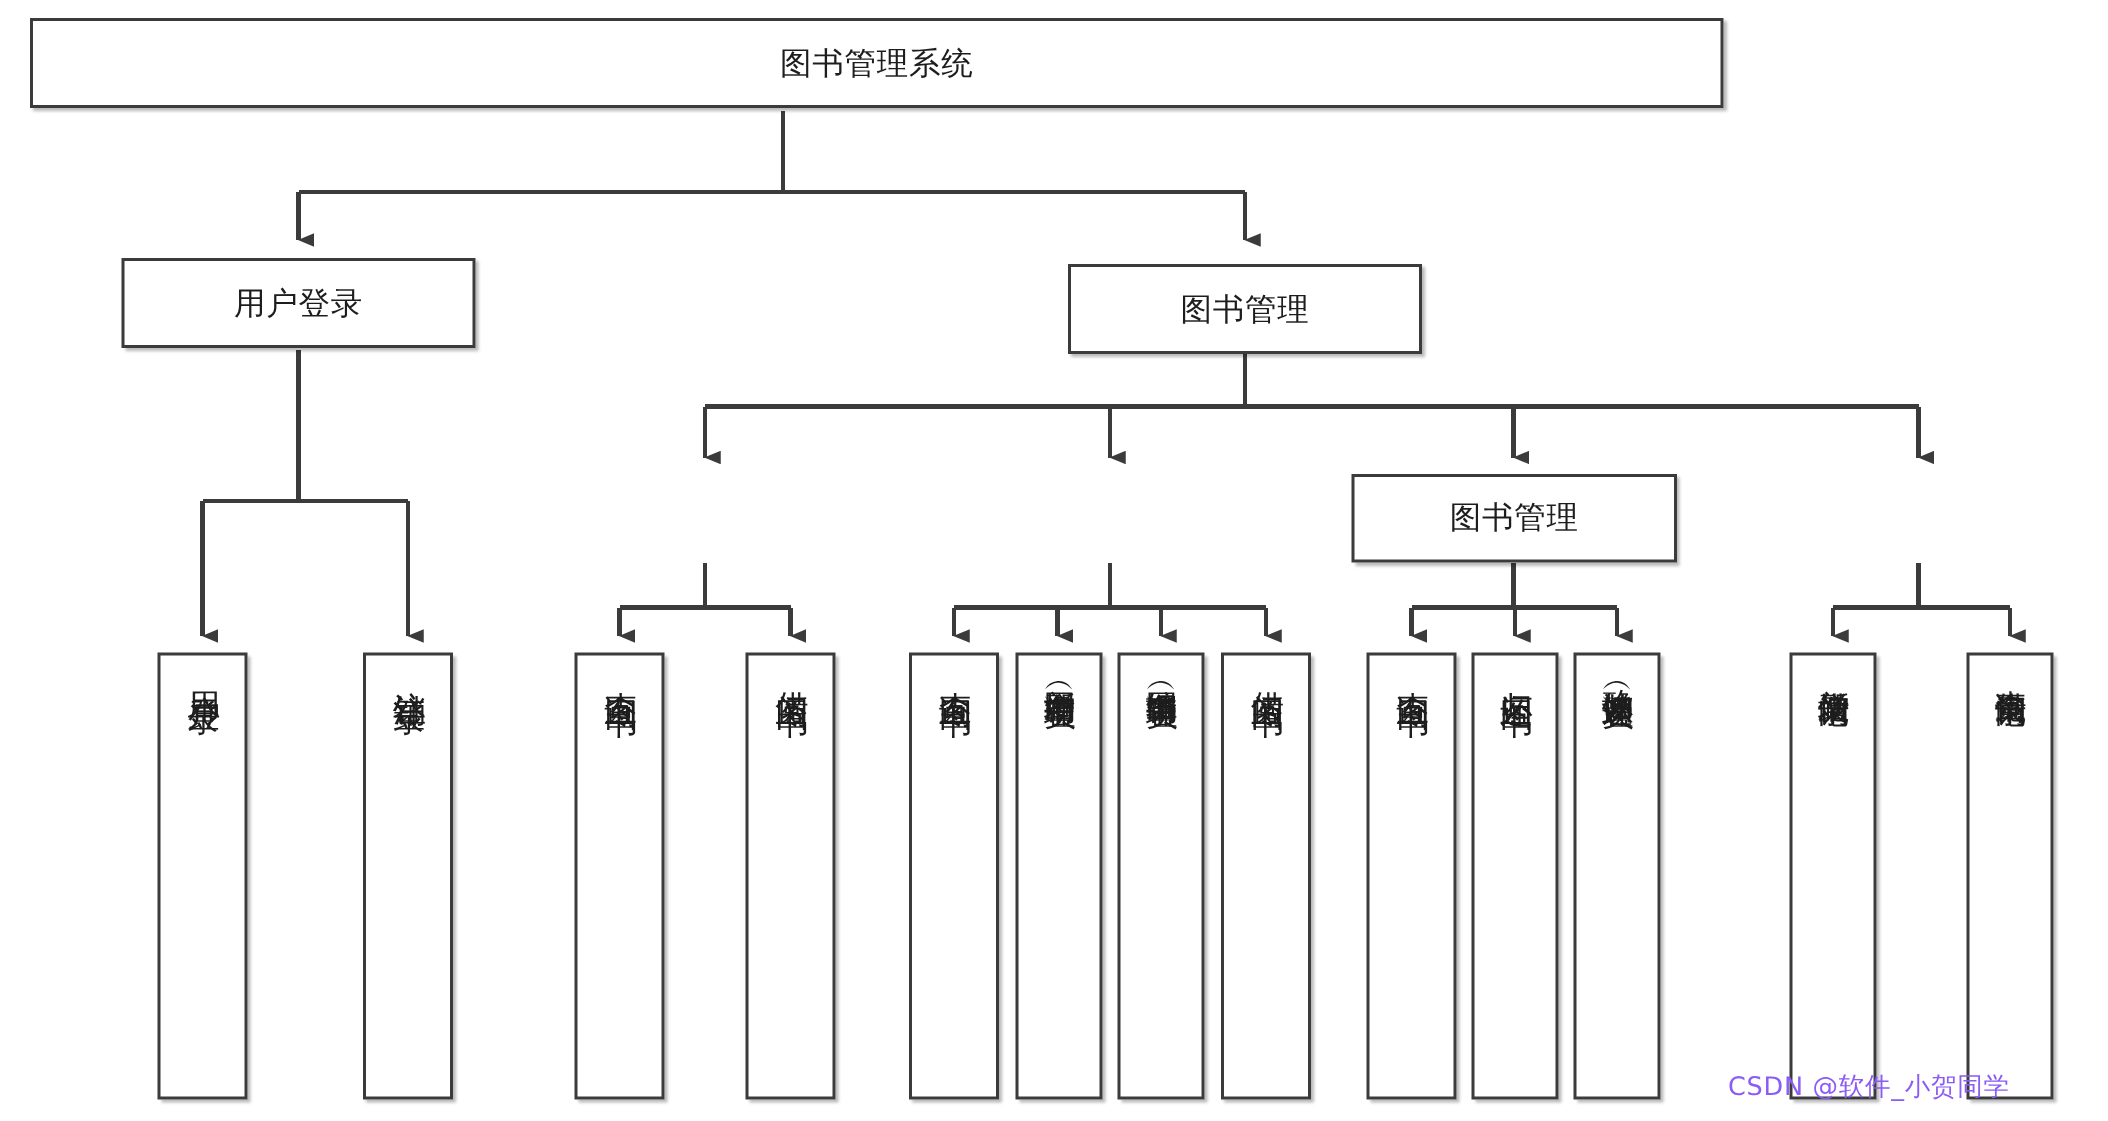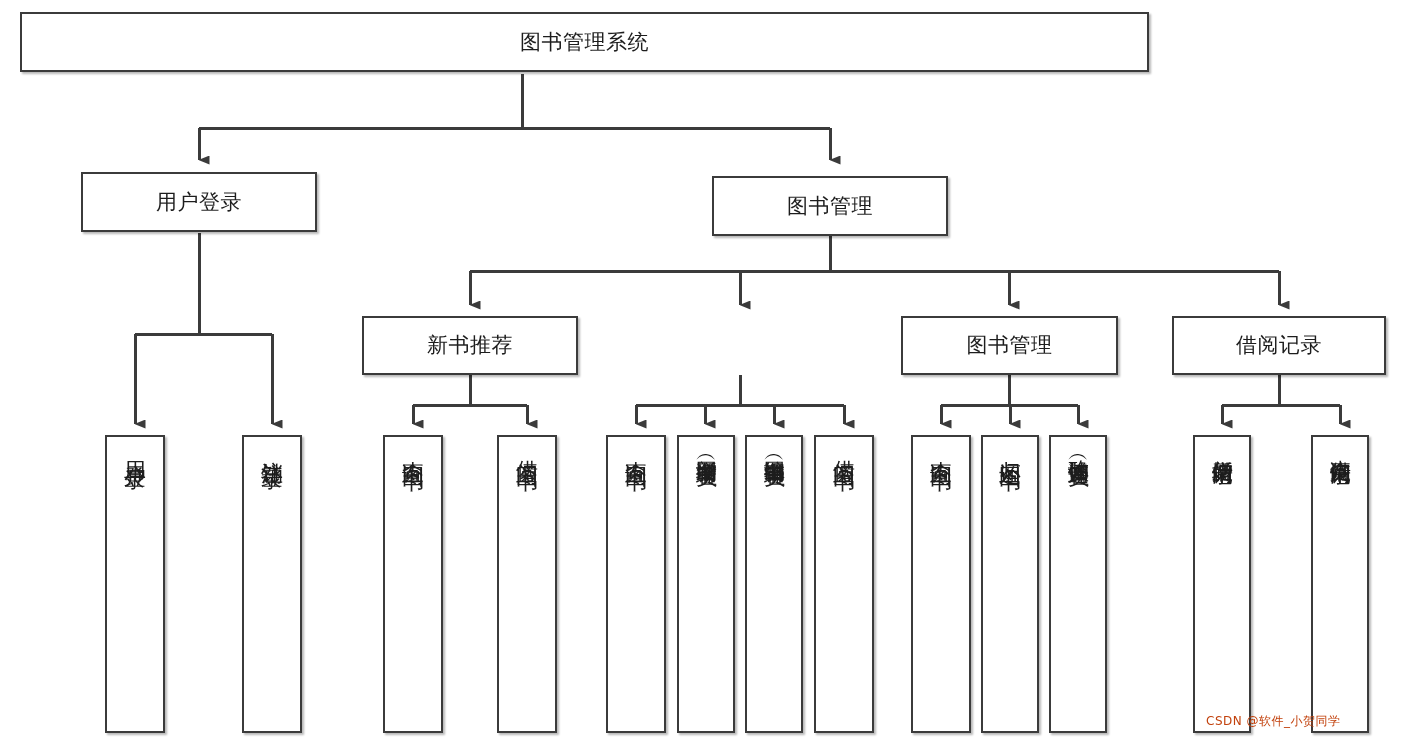--- a/index.html
+++ b/index.html
@@ -57,24 +57,24 @@
     font-size: 22px;
     letter-spacing: 3px;
     line-height: 1;
   }
   .node-box.vert.tall-text .node-label {
     letter-spacing: 1px;
     font-size: 21px;
   }
   #watermark {
     position: absolute;
-    left: 1206px;
+    left: 1152px;
     top: 713px;
-    font-size: 12px;
-    color: #c2410c;
+    font-size: 17px;
+    color: #8b5cf6;
     letter-spacing: 0.5px;
     white-space: nowrap;
     pointer-events: none;
   }
 </style>
 </head>
 <body>
 
 <div id="diagram-root">
 
@@ -136,32 +136,26 @@
   </div>
 
   <div class="node-box horiz" style="left:81px; top:172px; width:236px; height:60px;">
     <span class="node-label">用户登录</span>
   </div>
 
   <div class="node-box horiz" style="left:712px; top:176px; width:236px; height:60px;">
     <span class="node-label">图书管理</span>
   </div>
 
-  <div class="node-box horiz" style="left:362px; top:316px; width:216px; height:59px;">
-    <span class="node-label">新书推荐</span>
-  </div>
 
 
   <div class="node-box horiz" style="left:901px; top:316px; width:217px; height:59px;">
     <span class="node-label">图书管理</span>
   </div>
 
-  <div class="node-box horiz" style="left:1172px; top:316px; width:214px; height:59px;">
-    <span class="node-label">借阅记录</span>
-  </div>
 
   <div class="node-box vert" style="left:105px; top:435px; width:60px; height:298px;">
     <span class="node-label">用户登录</span>
   </div>
 
   <div class="node-box vert" style="left:242px; top:435px; width:60px; height:298px;">
     <span class="node-label">注销登录</span>
   </div>
 
   <div class="node-box vert" style="left:383px; top:435px; width:60px; height:298px;">

